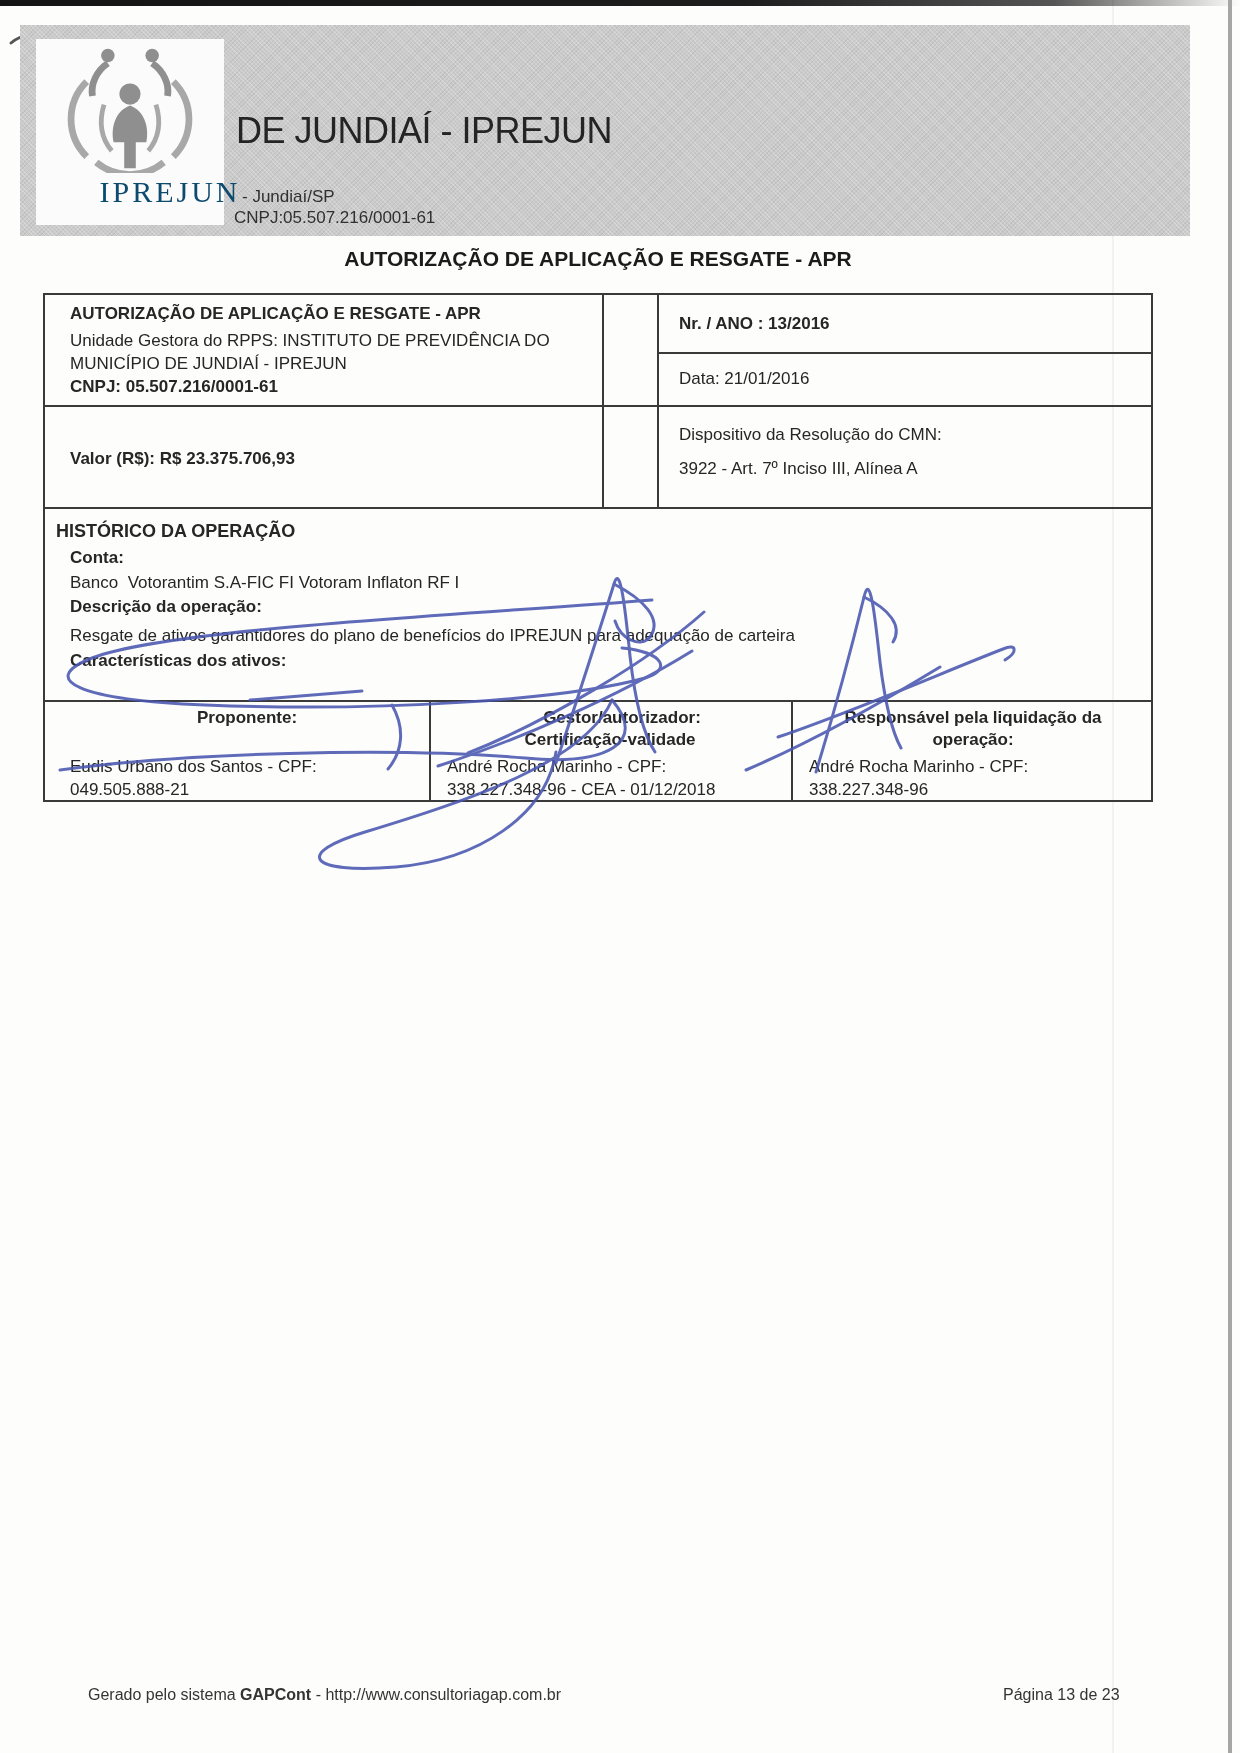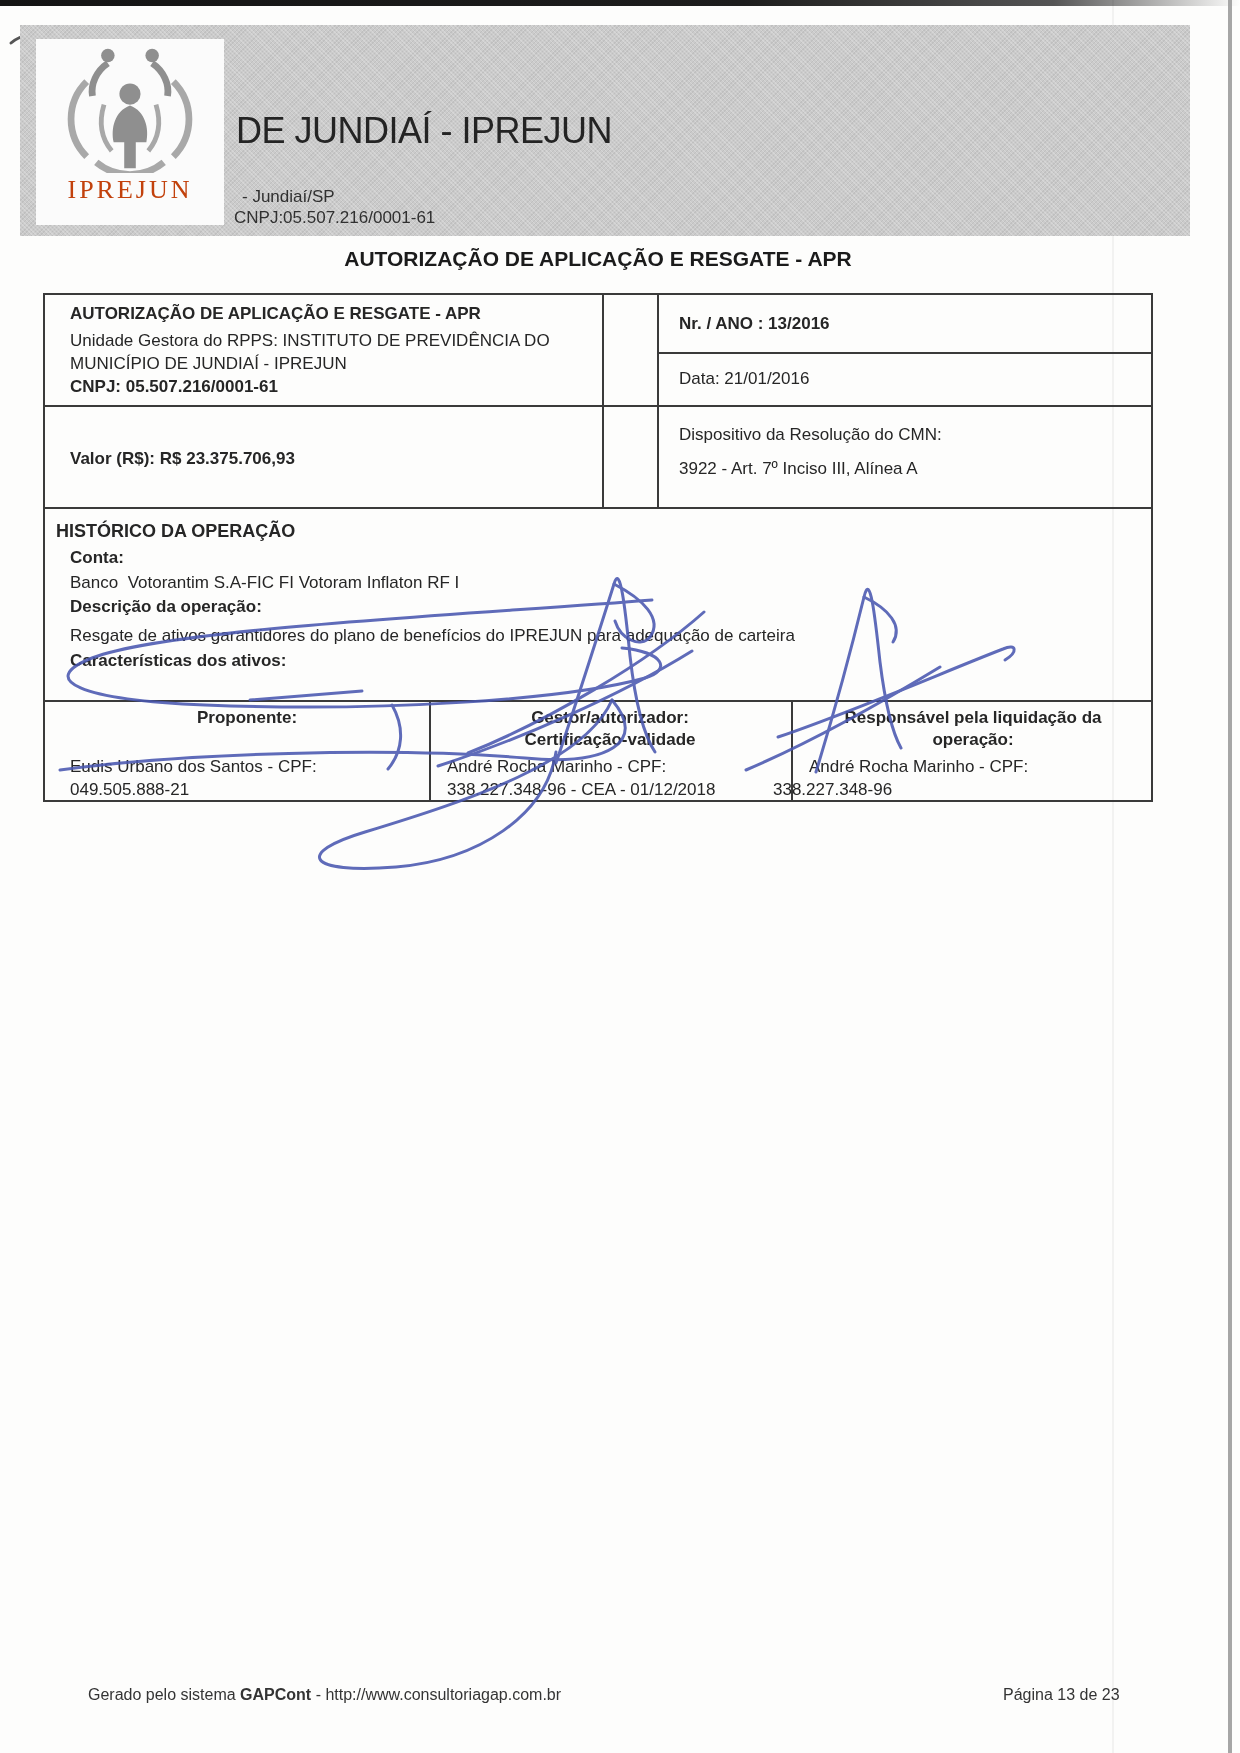--- a/index.html
+++ b/index.html
@@ -12,21 +12,21 @@
      background:linear-gradient(90deg,#141414 0%,#1d1d1d 60%,#555 85%,rgba(120,120,120,0) 100%);}
   .edge-shadow{left:1228px;top:0;width:4px;height:1753px;background:#a6a6a6;}
   .fold-line{left:1112px;top:0;width:2px;height:1753px;background:rgba(0,0,0,0.045);}
 
   
   .gray-band{left:20px;top:25px;width:1170px;height:211px;background-color:#cbcbcb;
      background-image:repeating-linear-gradient(45deg,rgba(255,255,255,.22) 0 1px,transparent 1px 3px),
                       repeating-linear-gradient(-45deg,rgba(0,0,0,.06) 0 1px,transparent 1px 3px);}
   .logo-box{left:36px;top:39px;width:188px;height:186px;background:#fbfbfb;}
   .logo-word{left:0;top:136px;width:188px;text-align:center;font-family:"Liberation Serif",serif;
-     font-size:26px;letter-spacing:3px;color:#c2410c;}
+     font-size:30px;letter-spacing:3px;color:#0c4a6e;padding-left:40px;}
   .org1{left:236px;top:60px;font-size:36px;letter-spacing:-0.5px;color:#242424;white-space:nowrap;}
   .org2{left:236px;top:110px;font-size:36px;letter-spacing:-0.5px;color:#242424;white-space:nowrap;text-align:center;}
   .city{left:242px;top:187px;font-size:17px;color:#303030;}
   .hcnpj{left:234px;top:208px;font-size:17px;color:#303030;}
 
   .doc-title{left:43px;top:247px;width:1110px;text-align:center;font-size:21px;font-weight:bold;color:#1b1b1b;}
 
   
   .apr-table{left:43px;top:293px;width:1110px;height:509px;border:2px solid #3a3a3a;box-sizing:border-box;}
   .hline{position:absolute;height:2px;background:#3a3a3a;}
@@ -106,29 +106,29 @@
     <div class="t b" style="left:25px;top:251px;">Conta:</div>
     <div class="t pre" style="left:25px;top:276px;">Banco  Votorantim S.A-FIC FI Votoram Inflaton RF I</div>
     <div class="t b" style="left:25px;top:300px;">Descrição da operação:</div>
     <div class="t" style="left:25px;top:329px;">Resgate de ativos garantidores do plano de benefícios do IPREJUN para adequação de carteira</div>
     <div class="t b" style="left:25px;top:354px;">Características dos ativos:</div>
 
     <div class="sig-role" style="left:0;top:412px;width:384px;margin-left:10px;">Proponente:</div>
     <div class="sig-name" style="left:25px;top:460px;">Eudis Urbano dos Santos - CPF:</div>
     <div class="sig-name" style="left:25px;top:483px;">049.505.888-21</div>
 
-    <div class="sig-role" style="left:384px;top:412px;width:362px;">Gestor/autorizador:</div>
+    <div class="sig-role" style="left:384px;top:412px;width:362px;padding-left:12px;">Gestor/autorizador:</div>
     <div class="sig-role" style="left:384px;top:434px;width:362px;">Certificação-validade</div>
     <div class="sig-name" style="left:402px;top:460px;">André Rocha Marinho - CPF:</div>
     <div class="sig-name" style="left:402px;top:483px;">338.227.348-96 - CEA - 01/12/2018</div>
 
     <div class="sig-role" style="left:746px;top:412px;width:364px;">Responsável pela liquidação da</div>
     <div class="sig-role" style="left:746px;top:434px;width:364px;">operação:</div>
     <div class="sig-name" style="left:764px;top:460px;">André Rocha Marinho - CPF:</div>
-    <div class="sig-name" style="left:728px;top:483px;">338.227.348-96</div>
+    <div class="sig-name" style="left:764px;top:483px;">338.227.348-96</div>
   </div>
 
   <svg class="ink" width="1240" height="1753" viewBox="0 0 1240 1753">
     <g stroke="#4a58b0" stroke-width="3" fill="none" stroke-linecap="round" opacity="0.88">
 
       <path d="M 652 600 C 480 614, 170 628, 92 658 C 36 680, 80 700, 205 705 C 380 712, 565 700, 645 678 C 672 670, 664 652, 622 648"></path>
       <path d="M 60 770 C 185 753, 390 747, 525 758 C 608 766, 648 742, 612 700"></path>
       <path d="M 612 700 C 585 762, 470 800, 365 832 C 295 853, 306 874, 396 867 C 478 860, 546 816, 556 752"></path>
       <path d="M 250 700 L 362 691"></path>
       <path d="M 392 705 C 405 728, 403 751, 388 769"></path>

